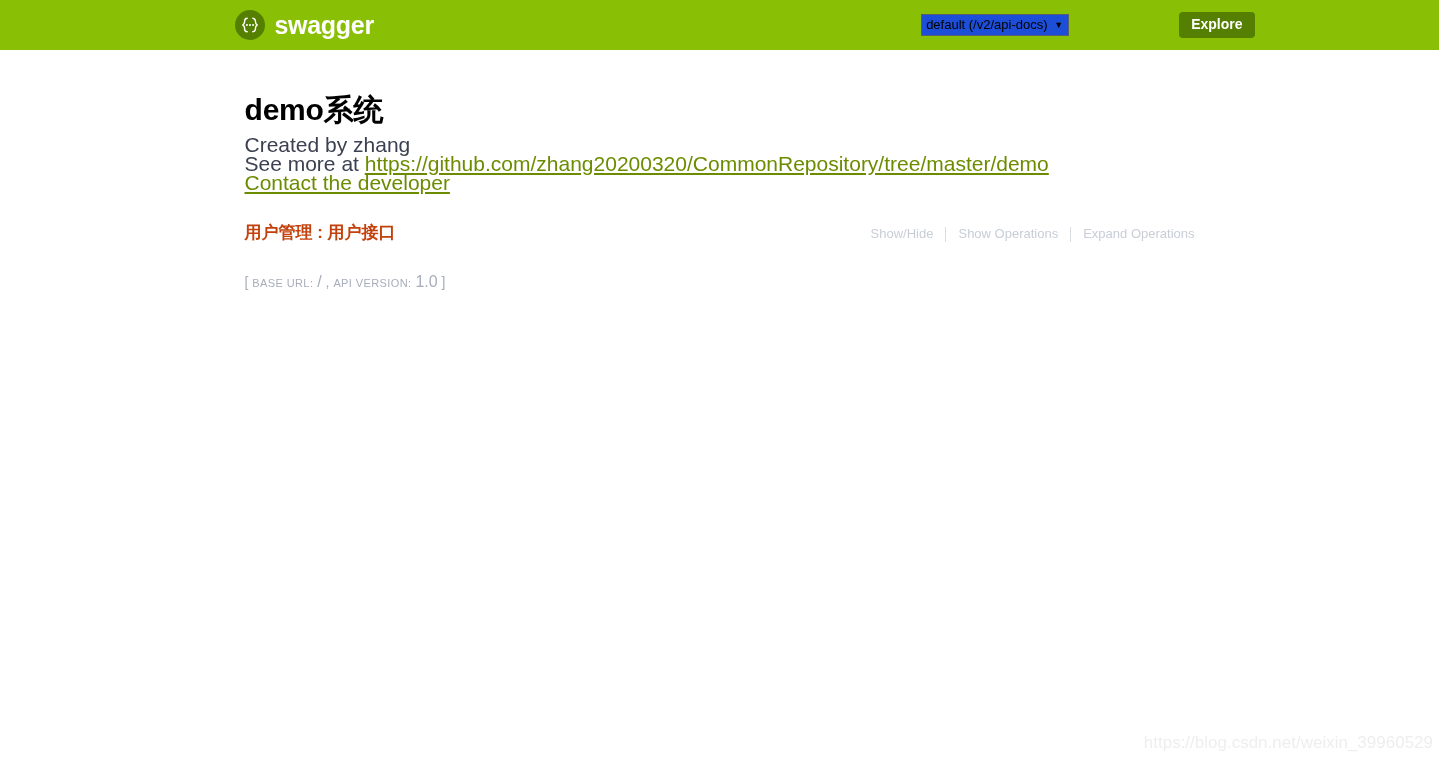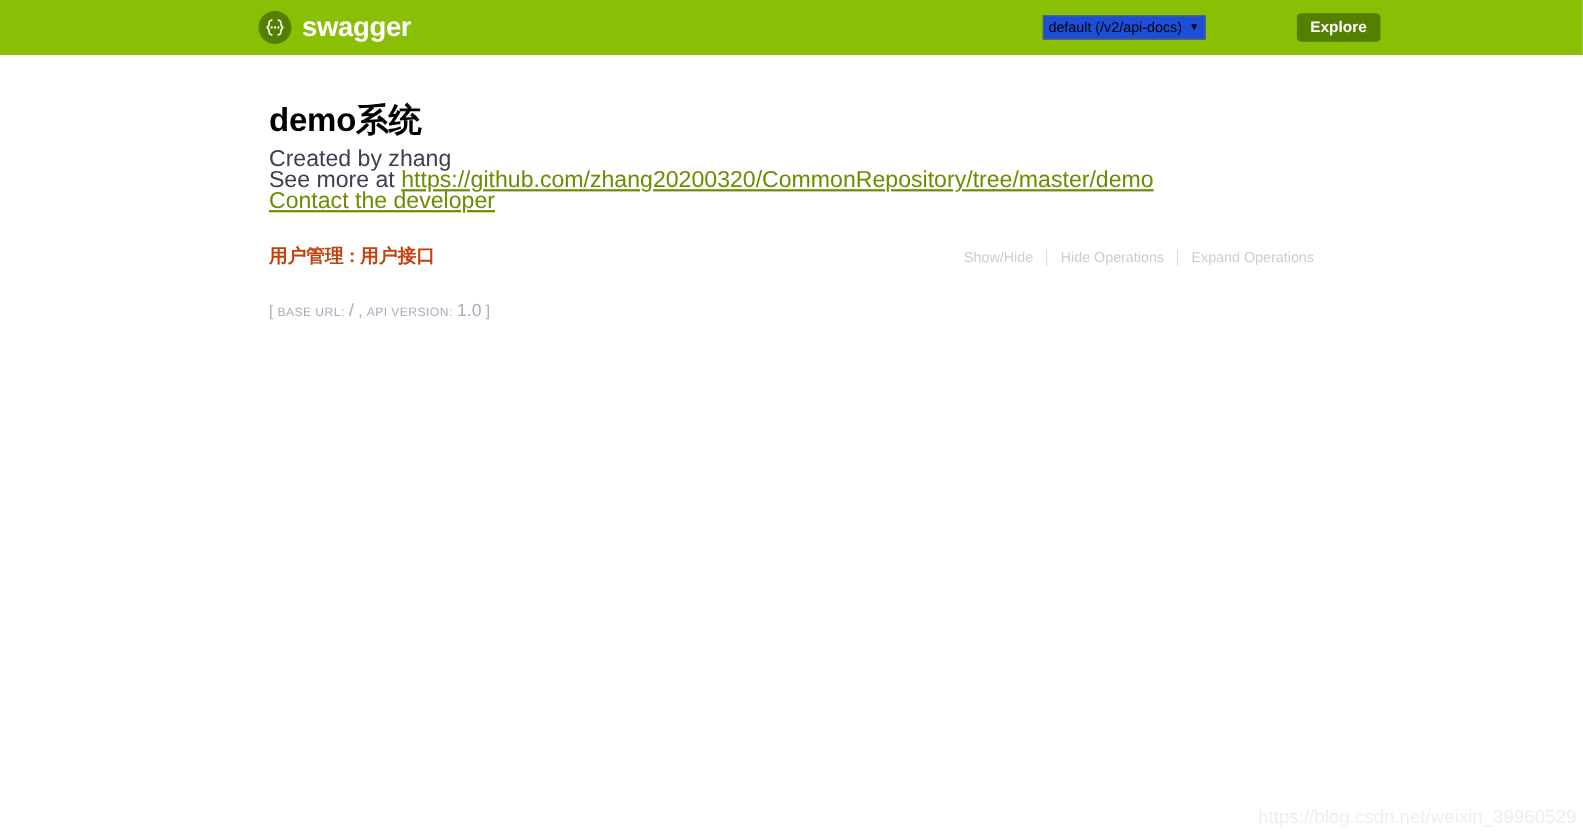--- a/index.html
+++ b/index.html
@@ -94,21 +94,21 @@
     position: absolute;
     right: 6px;
     top: 50%;
     transform: translateY(-50%);
     font-size: 9px;
     color: #000;
     pointer-events: none;
     line-height: 1;
   }
   .explore-btn {
-    margin-left: 83px;
+    margin-left: 110px;
     background: #547f00;
     color: #ffffff;
     font-weight: bold;
     font-size: 14px;
     font-family: "Liberation Sans", "DejaVu Sans", sans-serif;
     border: none;
     border-radius: 4px;
     padding: 5px 12px 6px 12px;
     cursor: pointer;
     line-height: 15px;
@@ -265,21 +265,21 @@
     </div>
   </div>
 
   <div class="resource-row">
     <div class="resource-heading">
       <a href="#">用户管理 : 用户接口</a>
     </div>
     <div class="resource-options">
       <a href="#">Show/Hide</a>
       <span class="sep"></span>
-      <a href="#">Hide Operations</a>
+      <a href="#">Show Operations</a>
       <span class="sep"></span>
       <a href="#">Expand Operations</a>
     </div>
   </div>
 
   <div class="api-footer">
     <span>[</span>
     <span class="lbl">BASE URL:</span>
     <span class="val">/</span>
     <span>,</span>

